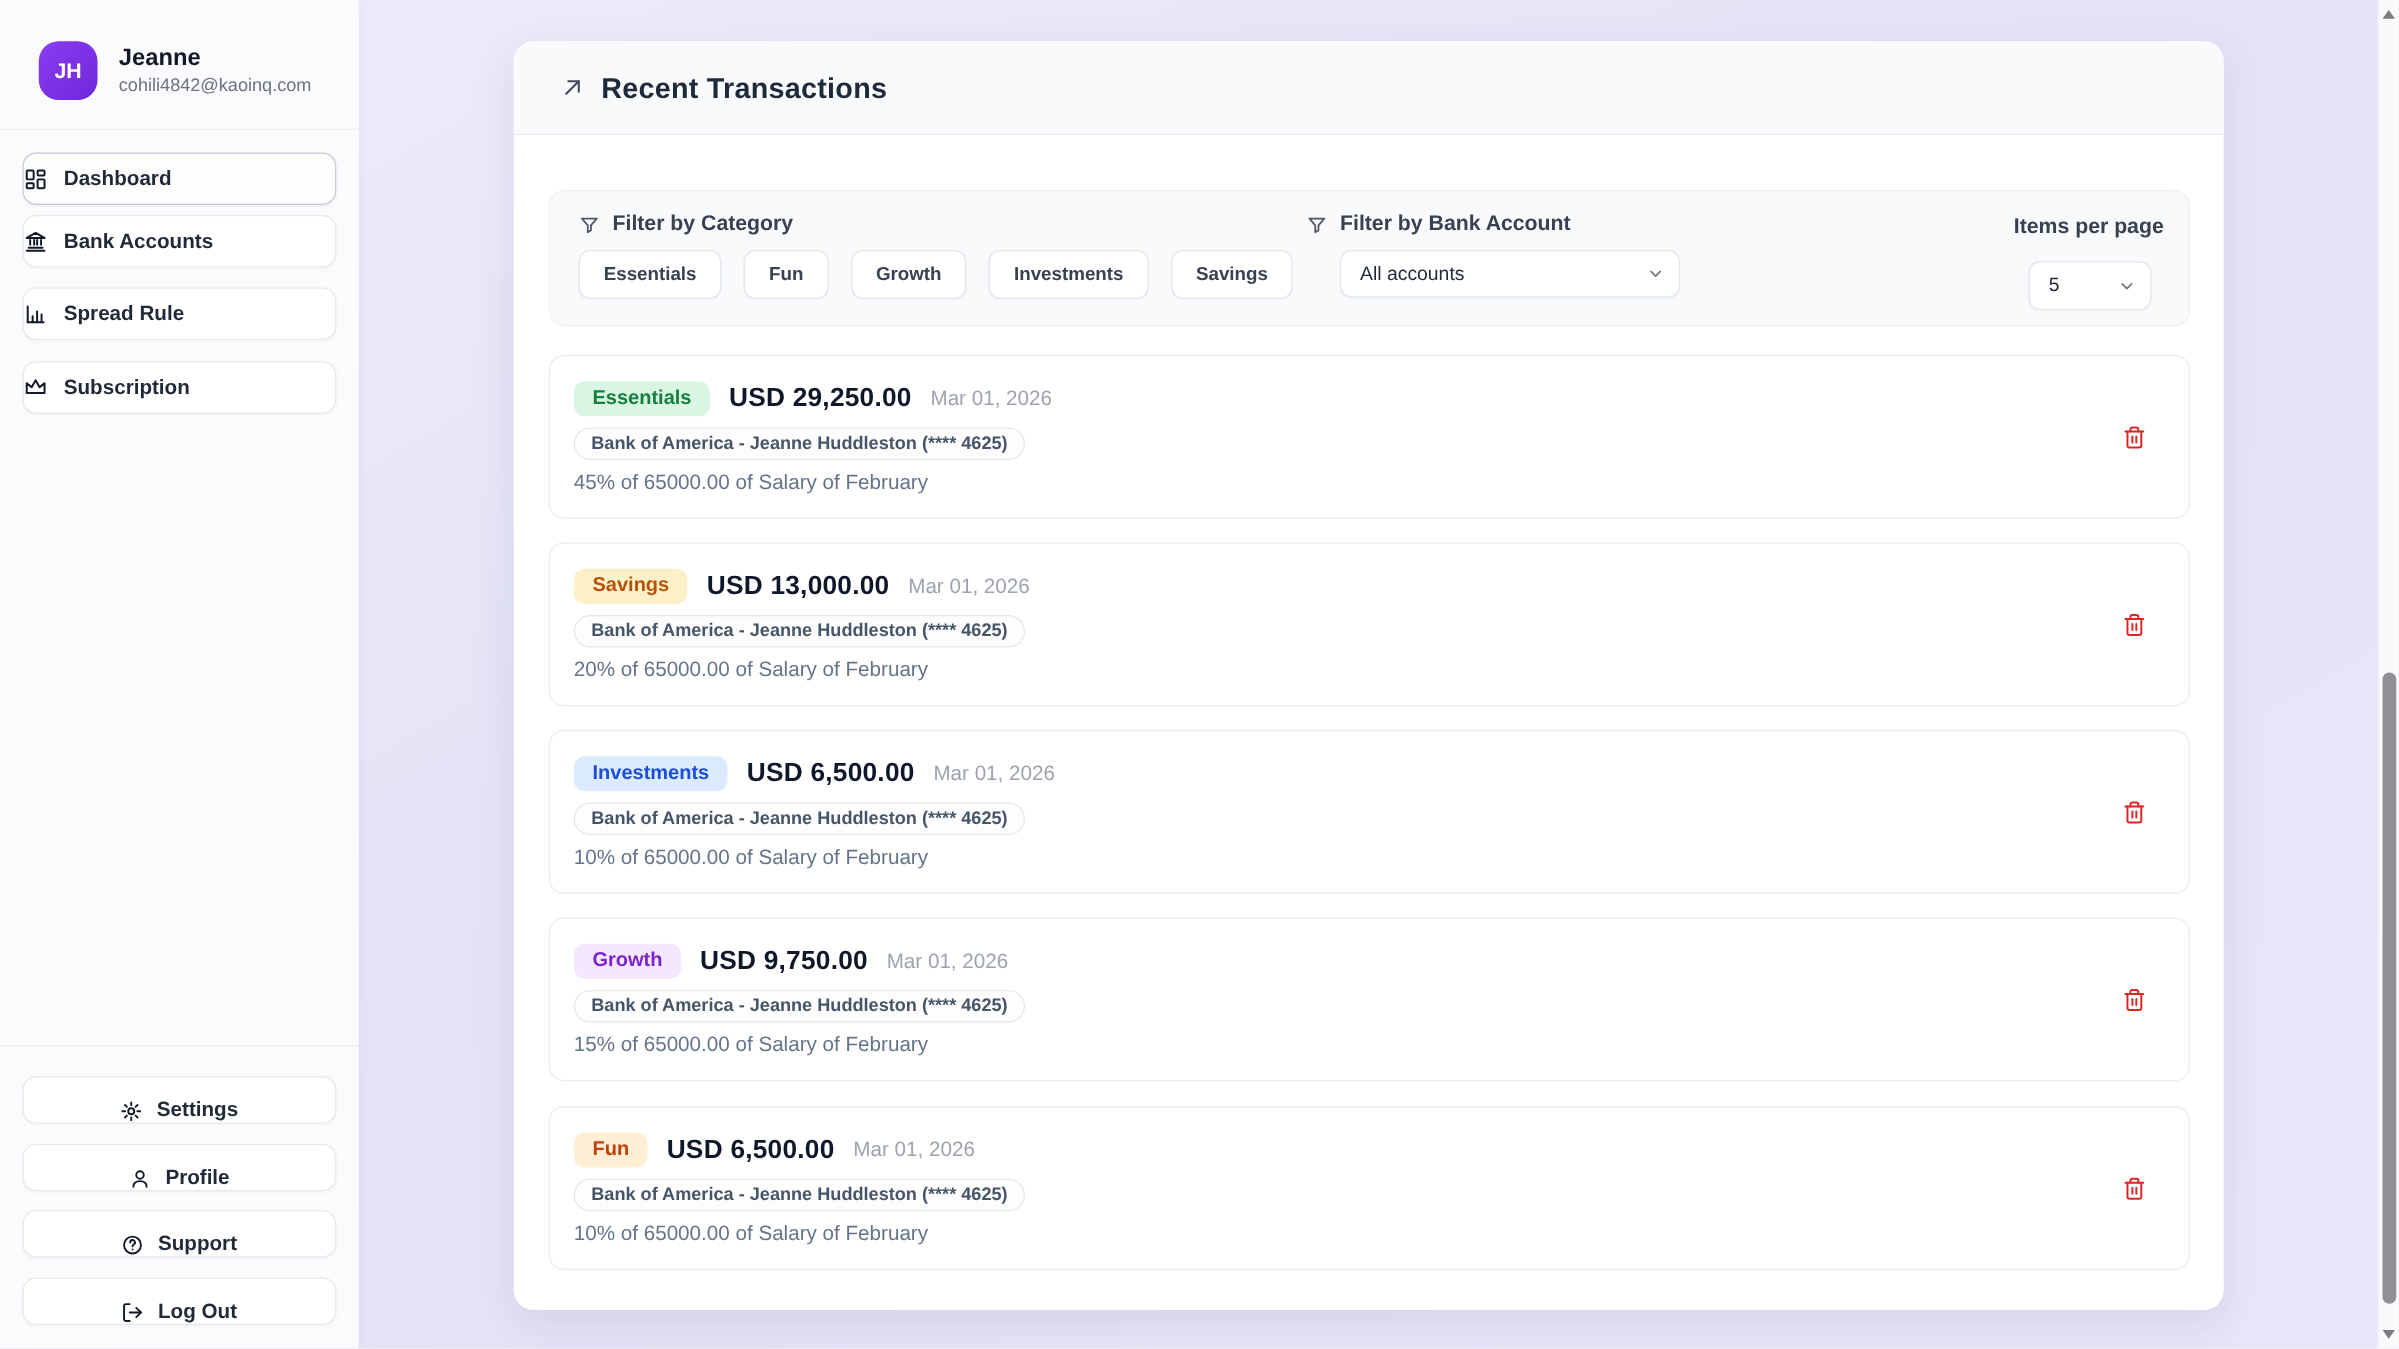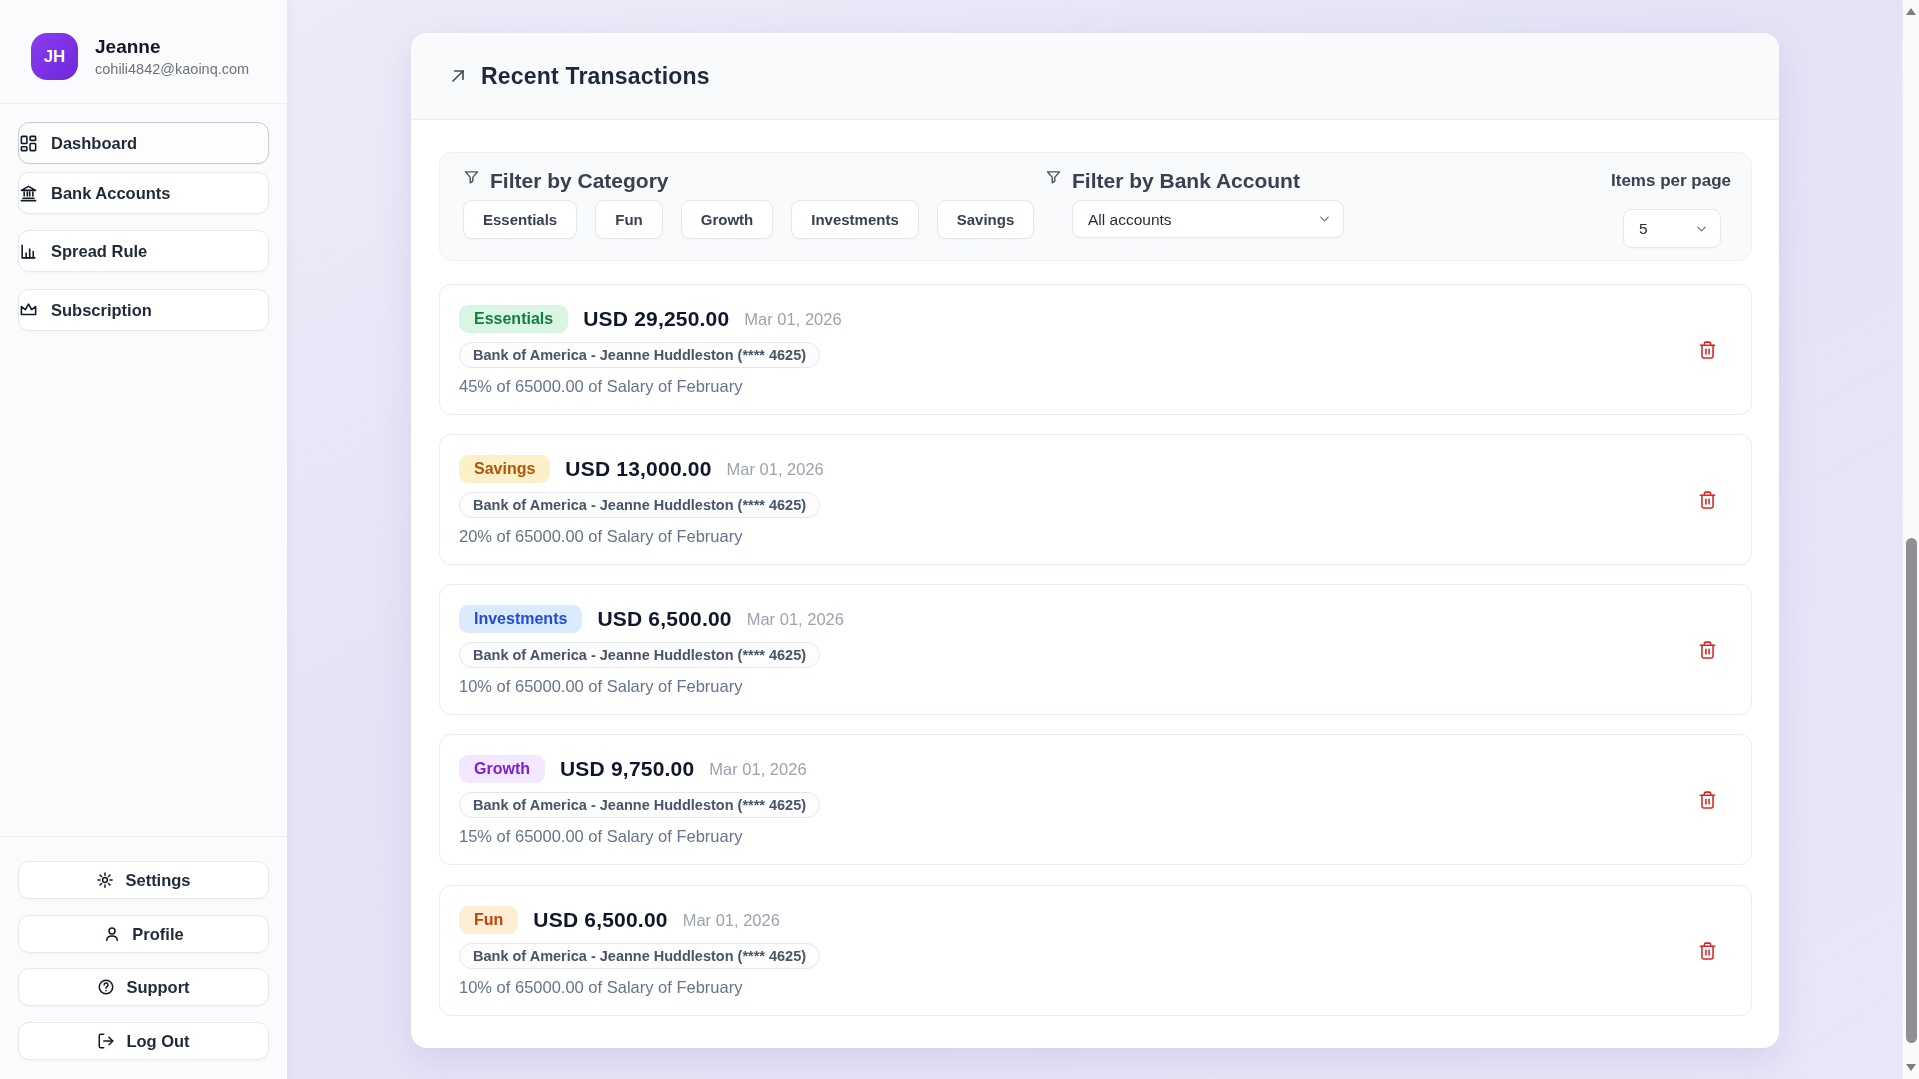--- a/index.html
+++ b/index.html
@@ -31,21 +31,21 @@
 
   .nav-btn, .foot-btn {
     position:absolute; left:18px; width:251px;
     background:#ffffff; border:1px solid #e7e9ee; border-radius:11px;
     display:flex; align-items:center; cursor:pointer;
     font-size:16.5px; font-weight:600; color:#1f2937;
     box-shadow:0 1px 2px rgba(30,30,70,.03);
   }
   .nav-btn { height:42px; gap:13px; }
   .nav-btn.active { border-color:#c6ccd5; background:#fdfdfe; }
-  .foot-btn { height:38px; justify-content:center; gap:11px; }
+  .foot-btn { height:38px; justify-content:center; gap:11px;align-items:flex-end; }
   .nav-icon { color:#111827; }
 
   
   .scroll-rail {
     position:absolute; right:0; top:0; width:17px; height:1079px;
     background:#fafafb; border-left:1px solid #ececf2;
   }
   .scroll-up-arrow {
     position:absolute; top:8px; left:3px; width:0; height:0;
     border-left:5.5px solid transparent; border-right:5.5px solid transparent;
@@ -61,35 +61,35 @@
     background:#8f9093; border-radius:6px;
   }
 
   
   .main-card {
     position:absolute; left:411px; top:33px; width:1368px; height:1015px;
     background:#ffffff; border-radius:16px;
     box-shadow:0 12px 34px rgba(55,48,130,.10);
   }
   .card-header {
-    position:absolute; top:0; left:0; width:100%; height:87px;
+    position:absolute; top:0; left:0; width:100%; height:75px;
     background:#f8fafc; border-bottom:1px solid #e9edf2;
     border-radius:16px 16px 0 0;
     display:flex; align-items:center; gap:13px; padding-left:37px;
   }
   .card-title { font-size:23px; font-weight:700; color:#1e293b; letter-spacing:.2px; }
   .header-arrow { color:#3f4a5a; }
 
   
   .filter-bar {
     position:absolute; left:28px; top:119px; width:1313px; height:109px;
     background:#f8fafc; border:1px solid #eef0f4; border-radius:13px;
   }
-  .filter-label-row { position:absolute; top:16px; display:flex; align-items:flex-start; gap:10px;
-    font-size:21px; font-weight:600; color:#374151; }
+  .filter-label-row { position:absolute; top:16px; display:flex; align-items:flex-end; gap:10px;
+    font-size:17px; font-weight:600; color:#374151; }
   .funnel { color:#4b5563; }
   .cat-label-row { left:23px; }
   .bank-label-row { left:605px; }
   .cat-buttons { position:absolute; left:23px; top:47px; display:flex; gap:18px; }
   .cat-btn {
     height:39px; padding:0 19px; background:#fff; border:1px solid #e3e7ee;
     border-radius:9px; font-family:inherit; font-size:15px; font-weight:600; color:#374151;
     cursor:pointer; box-shadow:0 1px 2px rgba(30,30,70,.03);
   }
   .select-wrap { position:absolute; background:#fff; border:1px solid #e3e7ee; border-radius:9px;

